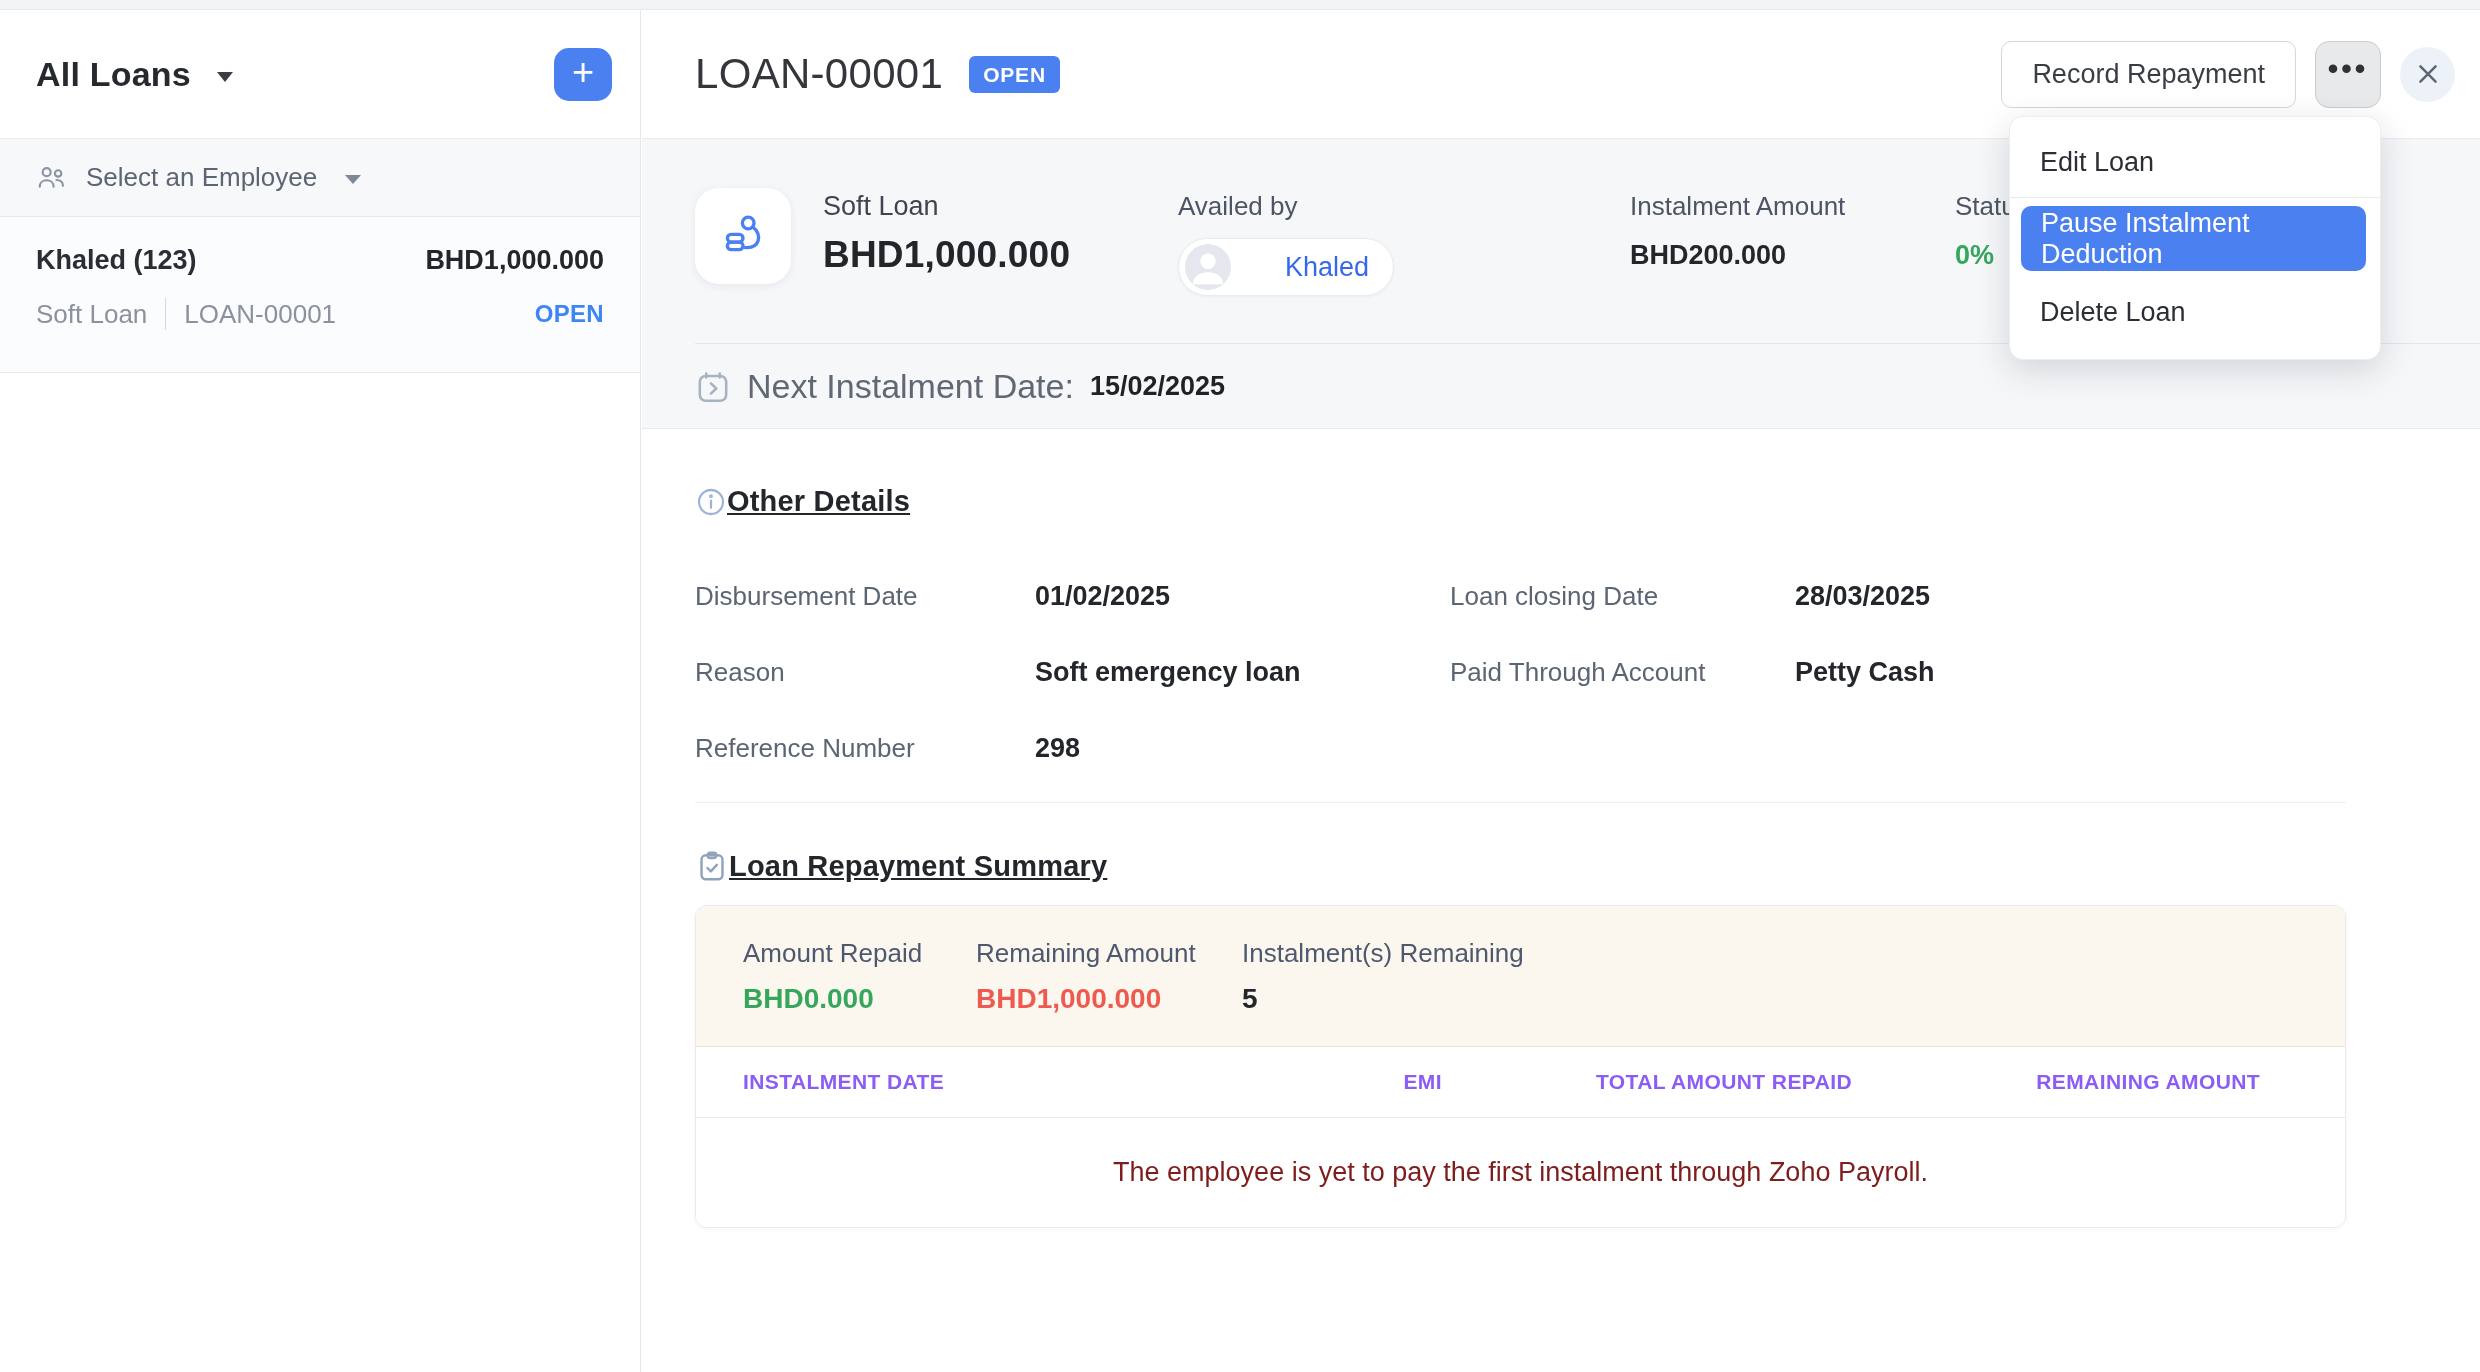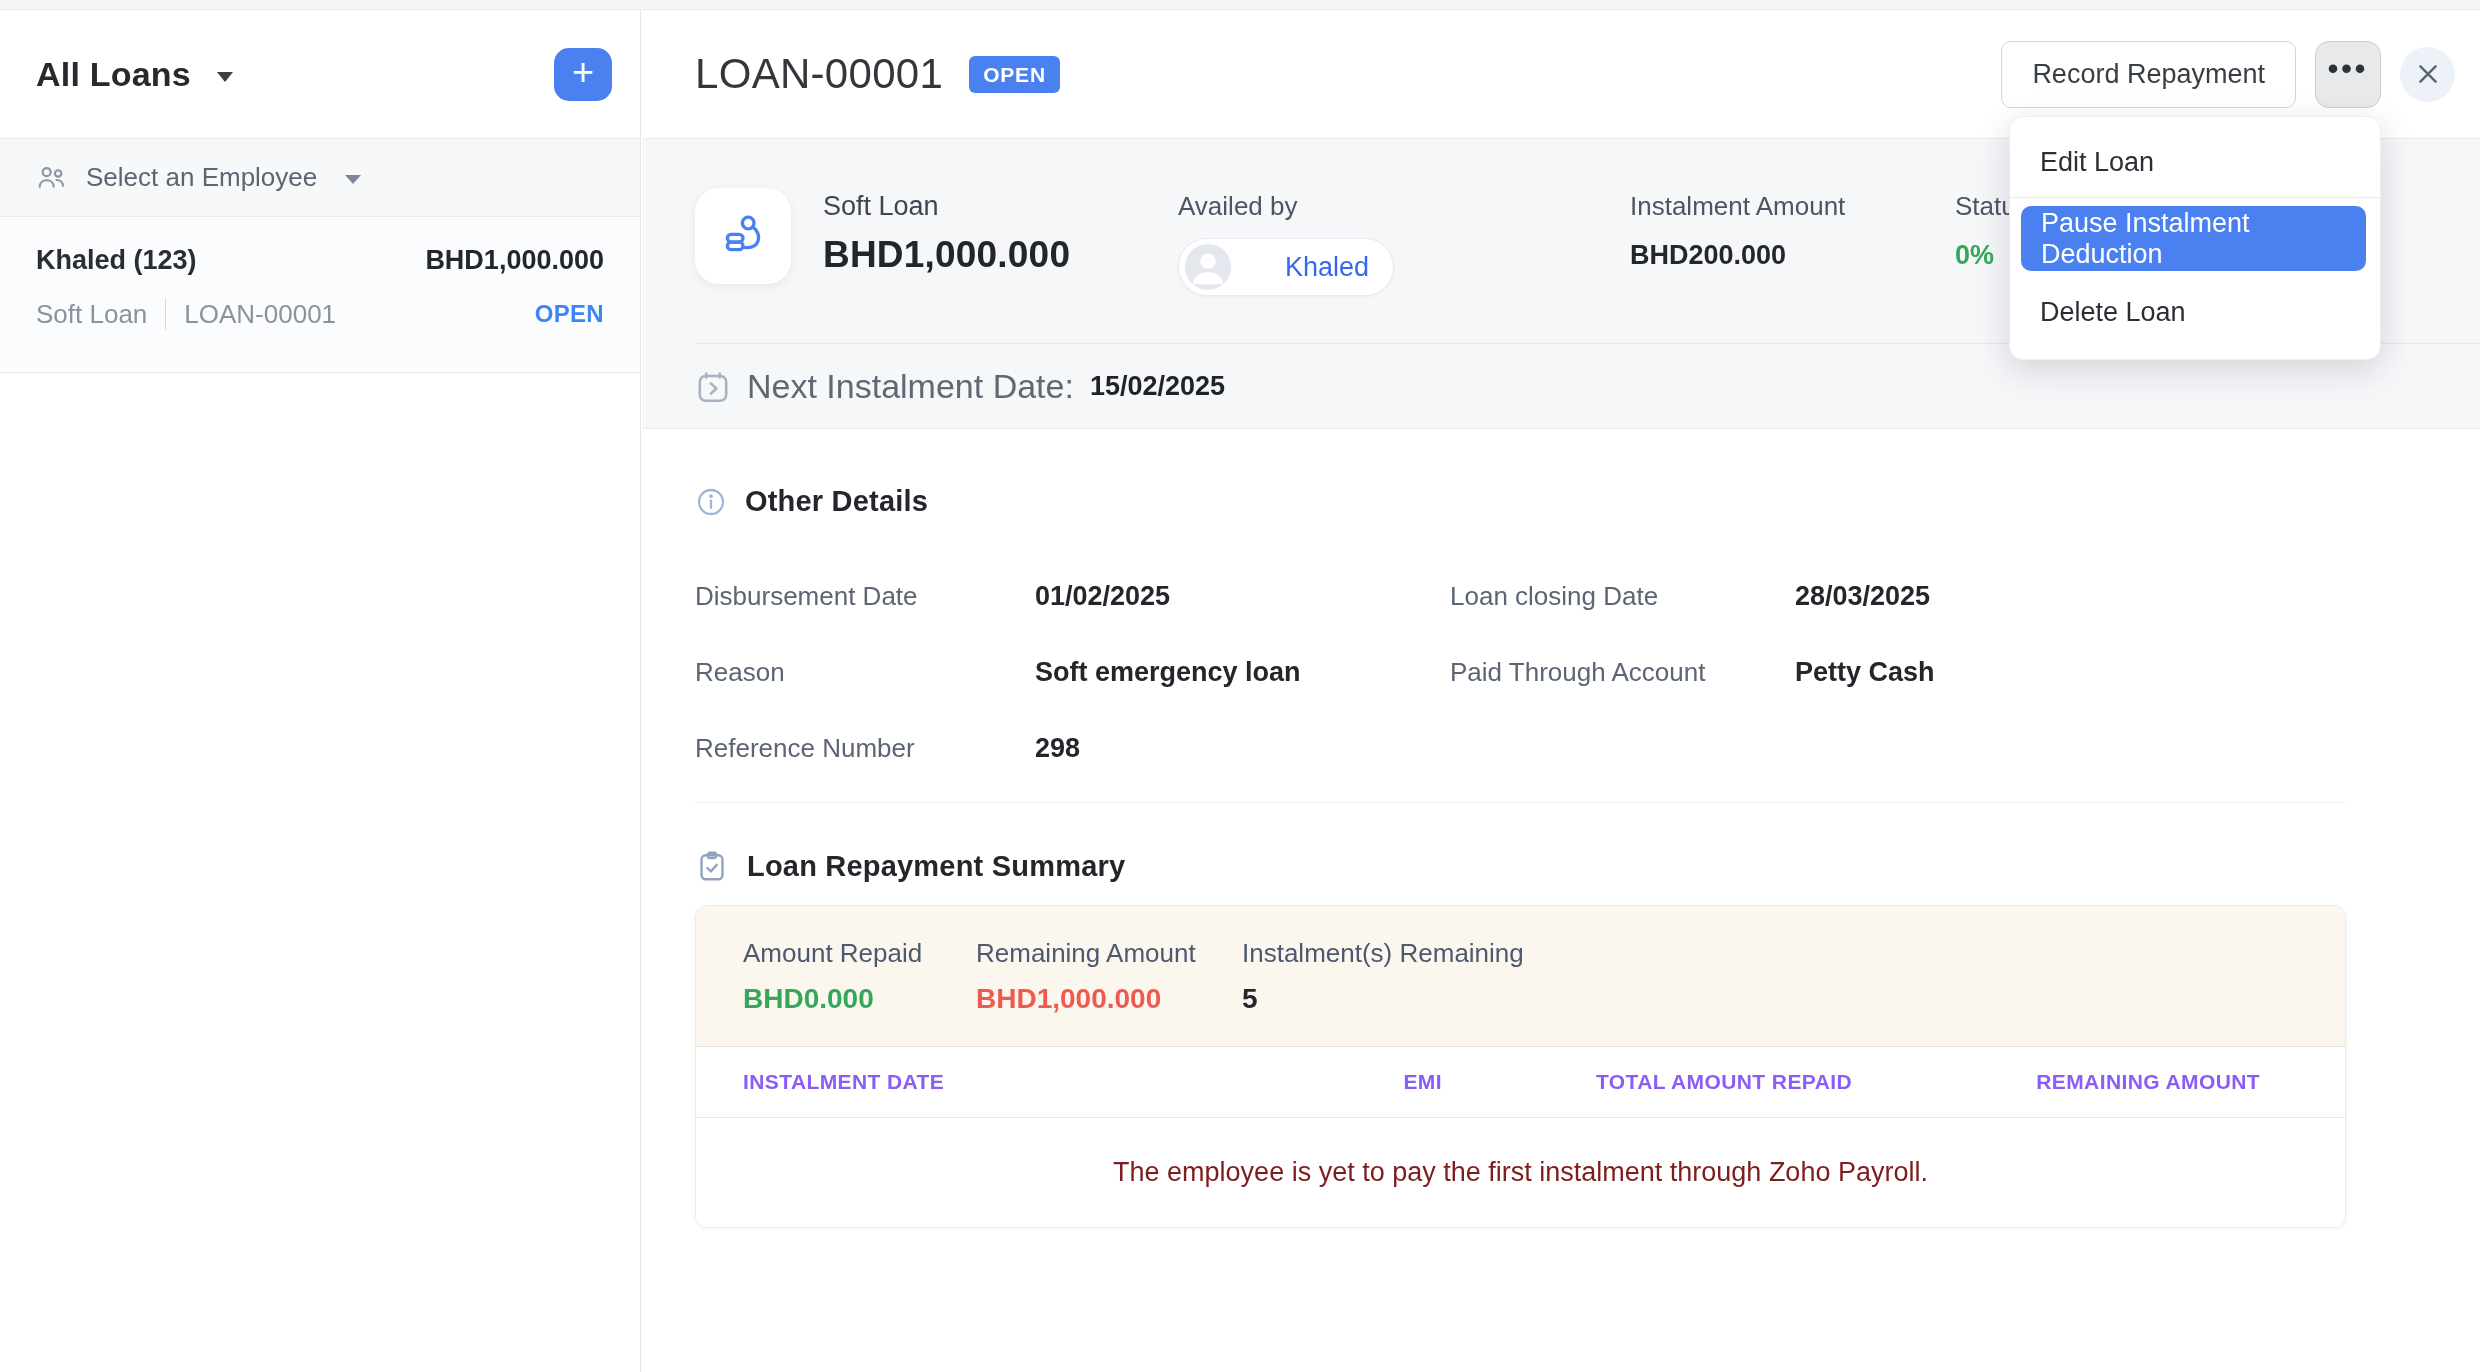--- a/index.html
+++ b/index.html
@@ -57,21 +57,21 @@
   .avatar{width:46px;height:46px;border-radius:50%;background:#e4e8ee;display:flex;align-items:flex-end;justify-content:center;overflow:hidden;margin-right:14px;}
   .availed-name{font-size:27px;color:var(--link);}
   .stat-value{margin-top:18px;font-size:27px;font-weight:700;color:var(--dark);}
   .stat-green{color:var(--green);}
   .band-divider{position:absolute;left:53px;right:0;top:204px;height:1px;background:#e4e6ea;}
   .next-row{position:absolute;left:53px;top:228px;display:flex;align-items:center;gap:16px;}
   .next-label{font-size:34px;color:#5f6873;}
   .next-value{font-size:27px;font-weight:700;color:#1f2226;}
 
   .content{flex:1;background:#fff;padding:56px 134px 0 53px;}
-  .section-title{display:flex;align-items:center;gap:18px;}
+  .section-title{display:flex;align-items:center;text-decoration:underline;}
   .section-title h3{font-size:29px;font-weight:700;color:var(--dark);letter-spacing:.2px;}
   .od-grid{margin-top:40px;display:grid;grid-template-columns:340px 415px 345px 1fr;grid-auto-rows:76px;align-items:center;}
   .od-label{font-size:26px;color:var(--label);}
   .od-value{font-size:27px;font-weight:600;color:var(--dark);}
   .hdiv{border:none;border-top:1px solid #edeef0;margin:16px 0 46px 0;}
   .summary-card{margin-top:22px;border:1px solid #e9eaec;border-radius:12px;overflow:hidden;box-shadow:0 1px 4px rgba(30,40,60,.05);}
   .stats-band{height:140px;background:var(--beige);display:flex;align-items:center;padding:0 47px;}
   .stat-col{display:flex;flex-direction:column;gap:14px;}
   .stat-col1{width:233px;}
   .stat-col2{width:266px;}

